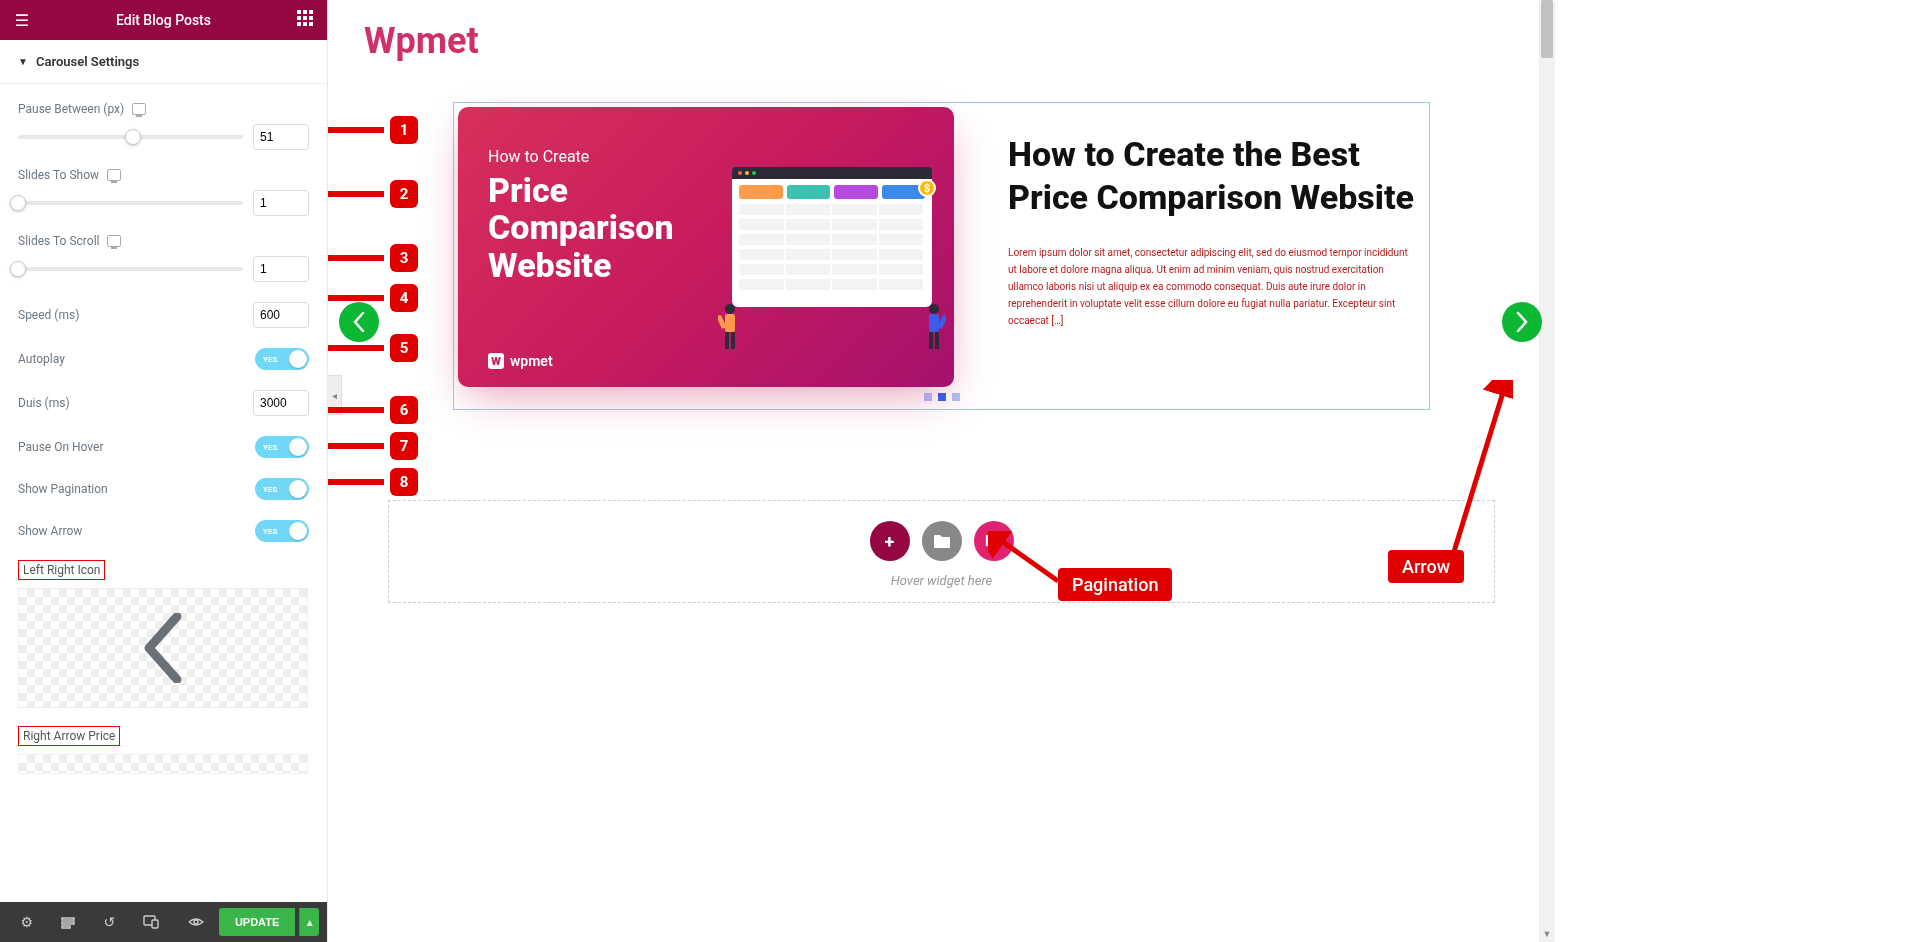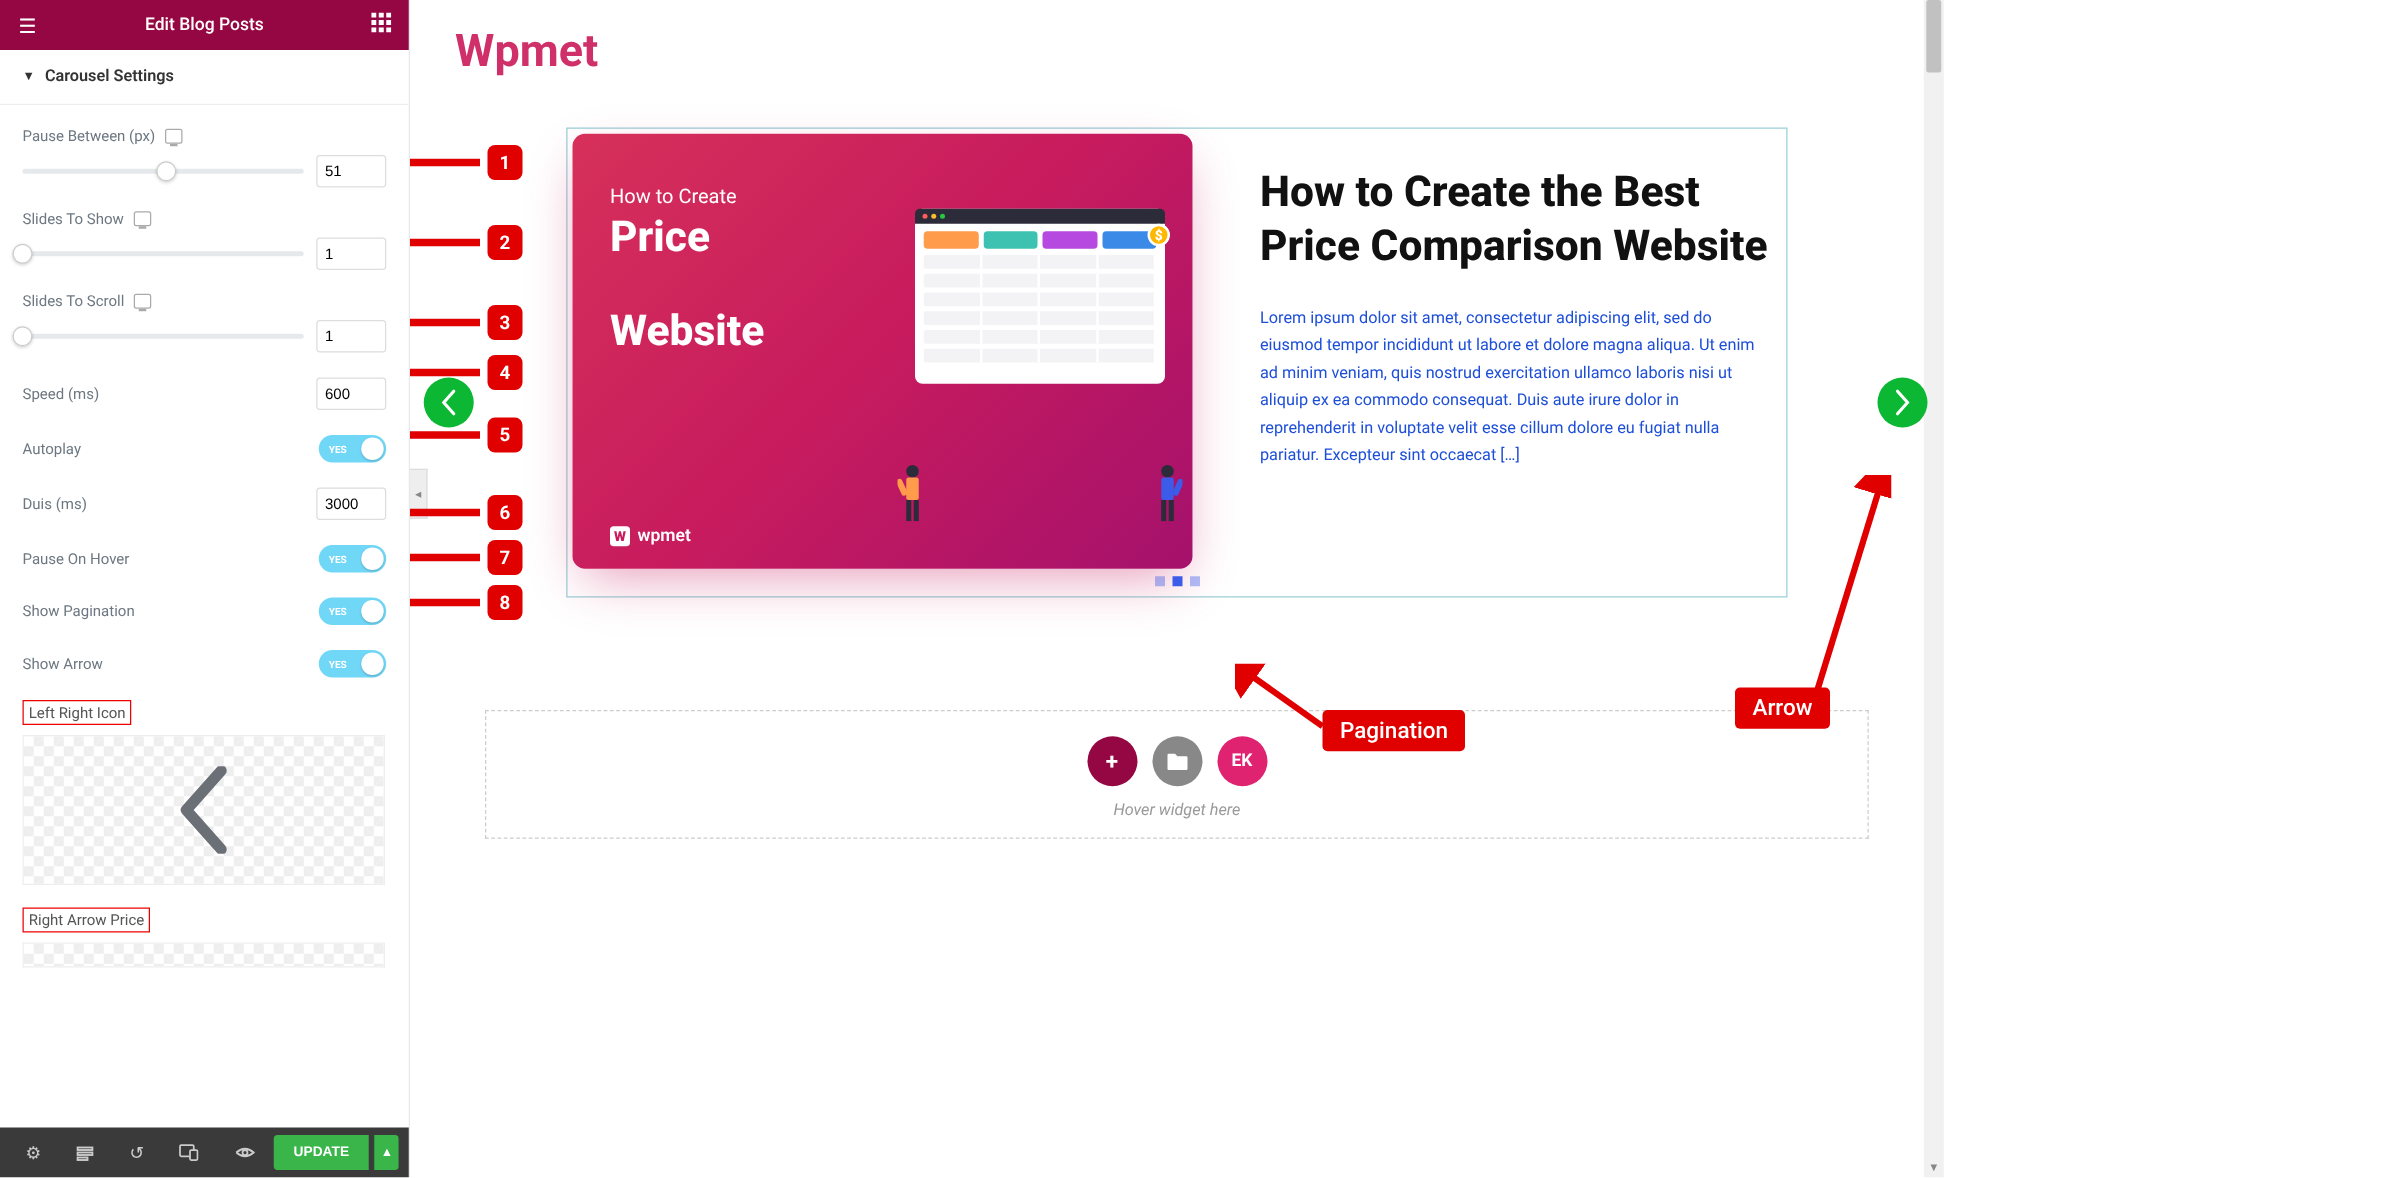--- a/index.html
+++ b/index.html
@@ -39,39 +39,39 @@
 
 
 .collapse-tab { position: absolute; left: 328px; top: 375px; width: 14px; height: 40px; background: #eee; border: 1px solid #ddd; border-left: none; display: flex; align-items: center; justify-content: center; font-size: 10px; color: #888; cursor: pointer; }
 
 
 .main { flex: 1; position: relative; padding: 20px 30px; overflow: hidden; }
 .brand { color: #d03069; font-size: 36px; font-weight: 700; margin-left: 6px; margin-bottom: 40px; }
 .carousel-wrap { position: relative; margin: 0 95px; }
 .carousel { border: 1px solid #9acfd8; padding: 0; position: relative; background: #fff; }
 .slide { display: flex; gap: 50px; padding: 0; }
-.slide-img { width: 496px; height: 348px; border-radius: 10px; background: linear-gradient(135deg, #d6305a 0%, #c71b5e 50%, #a5116c 100%); margin: 4px; position: relative; box-shadow: 0 15px 40px -10px rgba(200, 27, 94, 0.45); flex-shrink: 0; padding: 40px 30px 18px; color: #fff; }
+.slide-img { width: 496px; height: 280px; border-radius: 10px; background: linear-gradient(135deg, #d6305a 0%, #c71b5e 50%, #a5116c 100%); margin: 4px; position: relative; box-shadow: 0 15px 40px -10px rgba(200, 27, 94, 0.45); flex-shrink: 0; padding: 40px 30px 18px; color: #fff; }
 .si-sub { font-size: 16px; font-weight: 400; }
 .si-title { font-size: 34px; font-weight: 800; line-height: 1.1; margin-top: 6px; }
 .si-logo { position: absolute; left: 30px; bottom: 18px; font-size: 14px; font-weight: 600; display: flex; align-items: center; gap: 6px; }
 .si-logo .mark { width: 16px; height: 16px; background: #fff; border-radius: 3px; display: inline-flex; align-items: center; justify-content: center; color: #c71b5e; font-size: 11px; font-weight: 900; }
 .si-mock { position: absolute; right: 22px; top: 60px; width: 200px; height: 140px; background: #fff; border-radius: 6px; padding: 7px; }
 .si-mock .bar { height: 12px; background: #2b2b3a; border-radius: 4px 4px 0 0; margin: -7px -7px 6px; display: flex; align-items: center; padding-left: 6px; gap: 3px; }
 .si-mock .bar span { width: 4px; height: 4px; border-radius: 50%; }
 .si-mock .tabs { display: flex; gap: 4px; margin-bottom: 5px; }
 .si-mock .tab { flex: 1; height: 14px; border-radius: 3px; }
 .si-mock .rows .row { height: 11px; background: #f3f3f6; margin-bottom: 4px; border-radius: 2px; display: flex; }
 .si-mock .rows .row span { flex: 1; border-right: 2px solid #fff; }
 .si-person { position: absolute; bottom: 38px; width: 24px; height: 46px; }
 .si-person.p1 { right: 212px; }
 .si-person.p2 { right: 8px; }
 .si-coin { position: absolute; right: 18px; top: 72px; width: 18px; height: 18px; background: #ffb800; border-radius: 50%; border: 2px solid #fff; display: flex; align-items: center; justify-content: center; color: #fff; font-size: 11px; font-weight: 900; }
 .slide-text { flex: 1; padding: 30px 14px 30px 0; }
 .slide-text h2 { font-size: 34px; font-weight: 800; line-height: 1.25; color: #111; margin-bottom: 26px; }
-.slide-text p { color: #1d4ed8; font-size: 13px; line-height: 1.7; }
+.slide-text p { color: #b91c1c; font-size: 10px; line-height: 1.7; }
 .nav-arrow { position: absolute; top: 200px; width: 40px; height: 40px; background: #0bb733; border-radius: 50%; display: flex; align-items: center; justify-content: center; color: #fff; cursor: pointer; z-index: 5; }
 .nav-arrow.left { left: -114px; }
 .nav-arrow.right { right: -112px; }
 .pagination { display: flex; gap: 6px; justify-content: center; margin-top: 6px; padding-bottom: 4px; position: relative; top: -4px; }
 .pagination .dot { width: 8px; height: 8px; background: #3b5be8; opacity: .4; }
 .pagination .dot.active { opacity: 1; }
 
 
 .dropzone { margin: 90px 30px 0; border: 1px dashed #ccc; padding: 20px 0 14px; text-align: center; }
 .dz-btns { display: flex; gap: 12px; justify-content: center; margin-bottom: 12px; }
@@ -266,21 +266,21 @@
             <path d="M4 2 L12 11 L4 20" stroke="#fff" stroke-width="2.5" fill="none" stroke-linecap="round"></path>
           </svg>
       </div>
 
       <div class="carousel">
         <div class="slide">
           <div class="slide-img">
             <div class="si-sub">How to Create</div>
             <div class="si-title">
               <span>Price</span><br>
-              <br>
+              <span>Comparison</span><br>
               <span>Website</span>
             </div>
             <div class="si-logo">
                 <span class="mark">W</span>
                 <span>wpmet</span>
               </div>
             <div class="si-mock">
               <div class="bar">
                   <span style="background:#ff5f56"></span>
                   <span style="background:#ffbd2e"></span>

